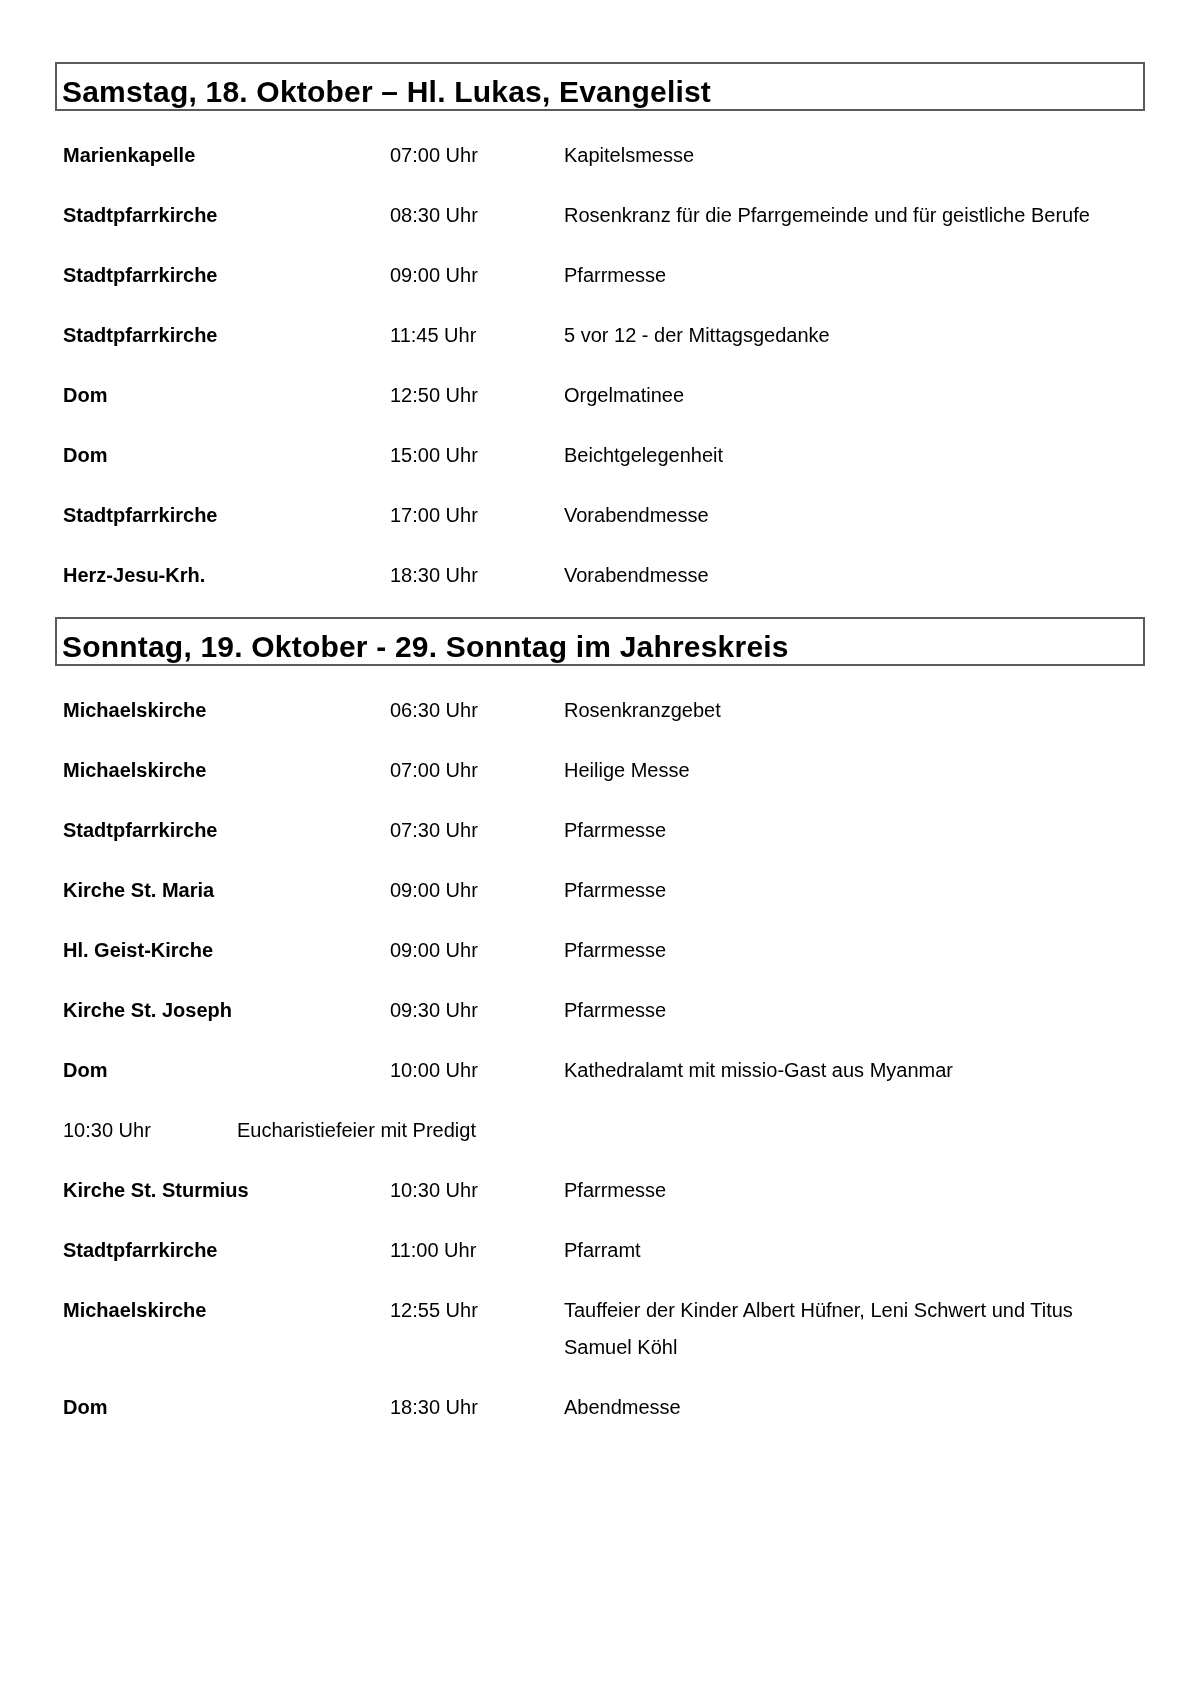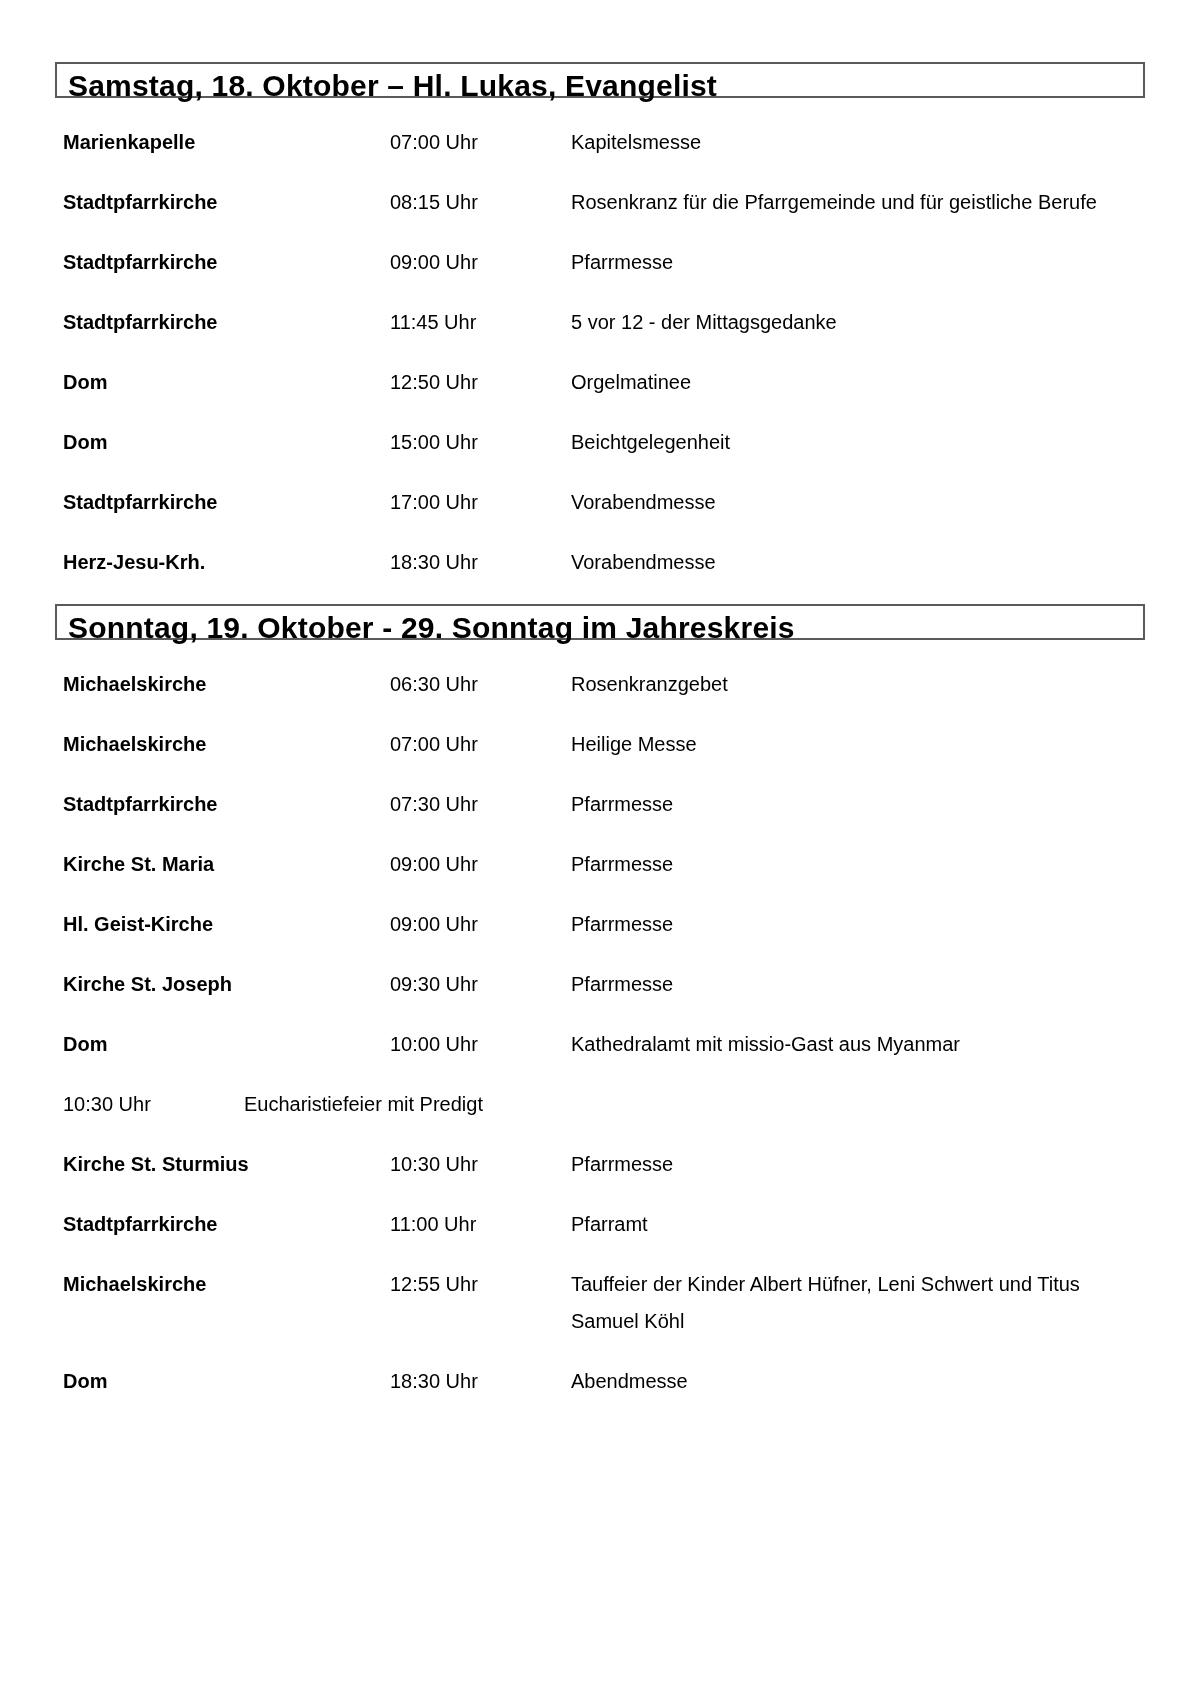--- a/index.html
+++ b/index.html
@@ -17,26 +17,26 @@
   .page {
     box-sizing: border-box;
     width: 1200px;
     padding: 62px 55px 0 55px;
   }
   .day-section {
     margin-bottom: 14px;
   }
   .day-header {
     box-sizing: border-box;
-    height: 36px;
+    height: 49px;
     border: 2px solid var(--header-border, #5a5a5a);
     background: #ffffff;
     display: flex;
     align-items: center;
-    padding: 11px 10px 0 11px;
+    padding: 11px 10px 0 5px;
   }
   .day-title {
     margin: 0;
     font-size: 30px;
     font-weight: bold;
     line-height: 1;
     white-space: nowrap;
     letter-spacing: 0.2px;
   }
   .events {
@@ -54,41 +54,40 @@
     width: 327px;
     font-weight: bold;
   }
   .event-time {
     flex: none;
     width: 174px;
   }
   .event-description {
     flex: none;
     width: 560px;
-    margin-left: 7px;
   }
 </style>
 </head>
 <body style="background: rgb(255, 255, 255); color: rgb(0, 0, 0);">
 
 <div class="page">
   <section class="day-section">
     <header class="day-header">
       <h2 class="day-title">Samstag, 18. Oktober – Hl. Lukas, Evangelist</h2>
     </header>
     <div class="events">
   <div class="event-row">
     <div class="event-location">Marienkapelle</div>
     <div class="event-time">07:00 Uhr</div>
     <div class="event-description">Kapitelsmesse</div>
   </div>
 
   <div class="event-row">
     <div class="event-location">Stadtpfarrkirche</div>
-    <div class="event-time">08:15 Uhr</div>
+    <div class="event-time">08:30 Uhr</div>
     <div class="event-description">Rosenkranz für die Pfarrgemeinde und für geistliche Berufe</div>
   </div>
 
   <div class="event-row">
     <div class="event-location">Stadtpfarrkirche</div>
     <div class="event-time">09:00 Uhr</div>
     <div class="event-description">Pfarrmesse</div>
   </div>
 
   <div class="event-row">

